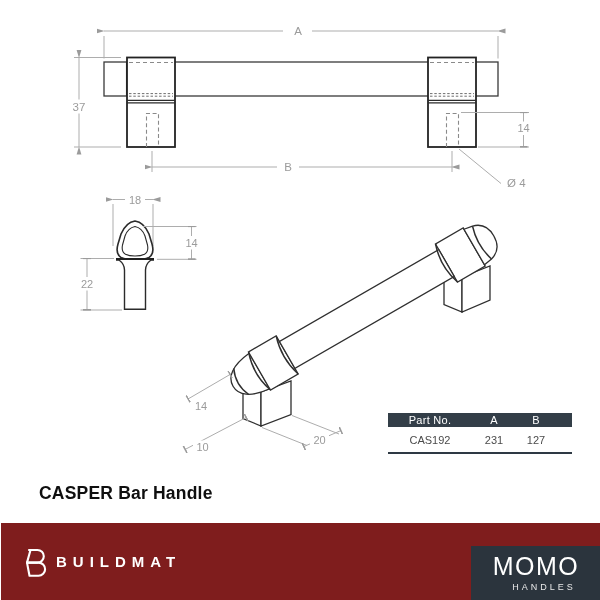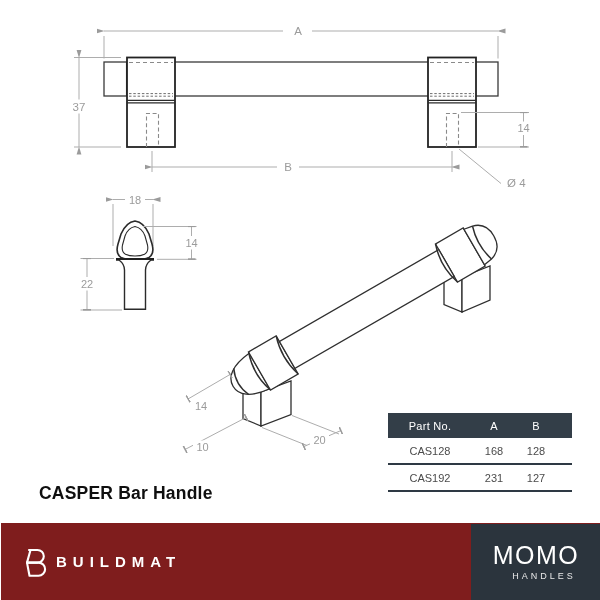--- a/index.html
+++ b/index.html
@@ -11,36 +11,36 @@
   svg text{font-family:"Liberation Sans", sans-serif;}
 
   .page-title{
     position:absolute;left:39px;top:483px;
     font-size:17.5px;font-weight:bold;color:#0f0f0f;letter-spacing:.2px;
   }
 
   
   .spec-table{position:absolute;left:388px;top:413px;width:184px;font-size:11px;}
   .spec-head{
-    background:#333e48;color:#ffffff;height:25px;display:grid;
+    background:#333e48;color:#ffffff;height:14px;display:grid;
     grid-template-columns:84px 44px 40px;align-items:center;
   }
   .spec-head div{text-align:center;letter-spacing:.3px;}
   .spec-row{
     height:25px;display:grid;grid-template-columns:84px 44px 40px;
     align-items:center;color:#4b4b4b;border-bottom:2.5px solid #2e3944;
   }
   .spec-row div{text-align:center;}
 
   
   .footer{position:absolute;left:1px;top:523px;width:600px;height:77px;background:#7f1d1d;}
   .buildmat{position:absolute;left:20px;top:0;height:77px;display:flex;align-items:center;gap:9px;}
   .buildmat-text{color:#ffffff;font-size:15px;font-weight:bold;letter-spacing:6px;}
   .momo-box{
-    position:absolute;right:0;bottom:0;width:130px;height:76px;background:#2b343d;
+    position:absolute;right:0;bottom:0;width:130px;height:54px;background:#2b343d;
     display:flex;flex-direction:column;align-items:center;justify-content:center;
   }
   .momo-text{color:#ffffff;font-size:25px;font-weight:400;letter-spacing:1.5px;line-height:1;}
   .momo-sub{color:#e9e9e9;font-size:9px;letter-spacing:3px;margin-top:3px;margin-left:16px;}
 </style>
 </head>
 <body>
 
 <div class="stage">
 <svg width="600" height="523" viewBox="0 0 600 523">
@@ -200,25 +200,20 @@
 
 <div class="page-title">CASPER Bar Handle</div>
 
 <div class="spec-table">
   <div class="spec-head">
     <div>Part No.</div>
     <div>A</div>
     <div>B</div>
   </div>
   <div class="spec-row">
-    <div>CAS128</div>
-    <div>168</div>
-    <div>128</div>
-  </div>
-  <div class="spec-row">
     <div>CAS192</div>
     <div>231</div>
     <div>127</div>
   </div>
 </div>
 
 <div class="footer">
   <div class="buildmat">
     <svg width="26" height="30" viewBox="0 0 26 30">
       <g fill="none" stroke="#ffffff" stroke-width="2.1" stroke-linecap="round" stroke-linejoin="round">

